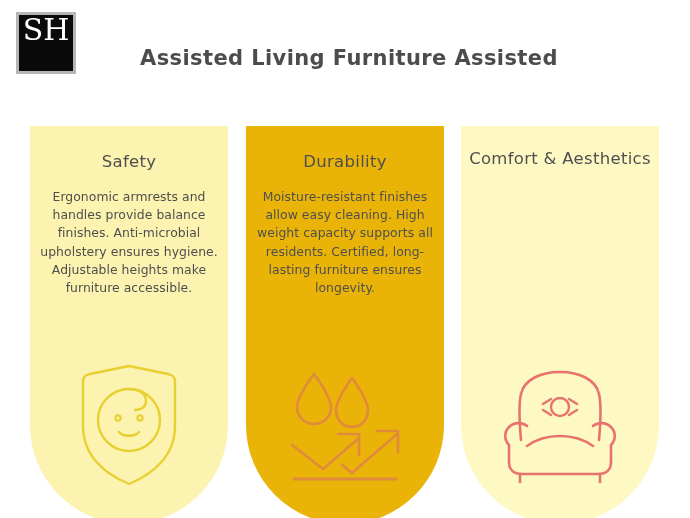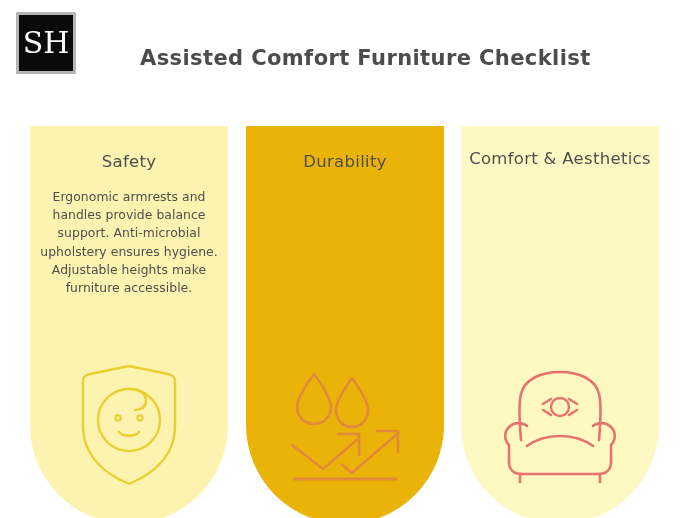--- a/index.html
+++ b/index.html
@@ -26,21 +26,20 @@
   .logo {
     position: absolute;
     left: 16px;
     top: 12px;
     width: 60px;
     height: 62px;
     background: #0a0a0a;
     border: 3px solid #b6b6b6;
     box-sizing: border-box;
     display: flex;
-    align-items: center;
     justify-content: center;
   }
   .logo-text {
     font-family: "DejaVu Serif", "Liberation Serif", serif;
     color: #ffffff;
     font-size: 30px;
     line-height: 1;
     letter-spacing: 0px;
     font-weight: 400;
   }
@@ -112,42 +111,43 @@
   .card-2 .card-icon { top: 240px; }
   .card-3 .card-icon { top: 240px; }
 </style>
 </head>
 <body>
 
 <div class="header">
   <div class="logo">
     <span class="logo-text">SH</span>
   </div>
-  <div class="page-title">Assisted Comfort Furniture Checklist</div>
+  <div class="page-title">Assisted Living Furniture Assisted</div>
 </div>
 
 <div class="cards">
 
   <div class="card card-1">
     <div class="card-heading">Safety</div>
-    <div class="card-body">Ergonomic armrests and handles provide balance support. Anti-microbial upholstery ensures hygiene. Adjustable heights make furniture accessible.</div>
+    <div class="card-body">Ergonomic armrests and handles provide balance finishes. Anti-microbial upholstery ensures hygiene. Adjustable heights make furniture accessible.</div>
     <div class="card-icon">
       <svg width="104" height="122" viewBox="0 0 104 122" fill="none">
         <path d="M6 18 C6 13 8 11 13 10 C28 7 42 4 52 2 C62 4 76 7 91 10 C96 11 98 13 98 18 L98 62 C98 92 76 110 52 120 C28 110 6 92 6 62 Z" stroke="#E8D032" stroke-width="2.4" fill="none" stroke-linejoin="round"></path>
         <circle cx="52" cy="56" r="31" stroke="#E8D032" stroke-width="2.4" fill="none"></circle>
         <path d="M52 25 C64 25 69 31 69 37 C69 43 64 46 58 46" stroke="#E8D032" stroke-width="2.4" fill="none" stroke-linecap="round"></path>
         <circle cx="41" cy="54" r="2.6" stroke="#E8D032" stroke-width="2.2" fill="none"></circle>
         <circle cx="63" cy="54" r="2.6" stroke="#E8D032" stroke-width="2.2" fill="none"></circle>
         <path d="M42 68 C46 73 58 73 62 68" stroke="#E8D032" stroke-width="2.4" fill="none" stroke-linecap="round"></path>
       </svg>
     </div>
   </div>
 
   <div class="card card-2">
     <div class="card-heading">Durability</div>
+    <div class="card-body">Moisture-resistant finishes allow easy cleaning. High weight capacity supports all residents. Certified, long-lasting furniture ensures longevity.</div>
     <div class="card-icon">
       <svg width="122" height="120" viewBox="0 0 122 120" fill="none">
         <path d="M30 8 C30 8 13 30 13 41 C13 51 21 58 30 58 C39 58 47 51 47 41 C47 30 30 8 30 8 Z" stroke="#E08A3C" stroke-width="2.6" fill="none" stroke-linejoin="round"></path>
         <path d="M68 12 C68 12 52 33 52 44 C52 54 59 61 68 61 C77 61 84 54 84 44 C84 33 68 12 68 12 Z" stroke="#E08A3C" stroke-width="2.6" fill="none" stroke-linejoin="round"></path>
         <path d="M8 79 L39 103 L75 72" stroke="#E08A3C" stroke-width="2.6" fill="none" stroke-linecap="round" stroke-linejoin="round"></path>
         <path d="M54 68 L75 68 L75 89" stroke="#E08A3C" stroke-width="2.6" fill="none" stroke-linecap="round" stroke-linejoin="round"></path>
         <path d="M58 99 L68 107 L113 68" stroke="#E08A3C" stroke-width="2.6" fill="none" stroke-linecap="round" stroke-linejoin="round"></path>
         <path d="M93 65 L114 65 L114 86" stroke="#E08A3C" stroke-width="2.6" fill="none" stroke-linecap="round" stroke-linejoin="round"></path>
         <path d="M10 113 L112 113" stroke="#E08A3C" stroke-width="3" stroke-linecap="round"></path>
       </svg>

